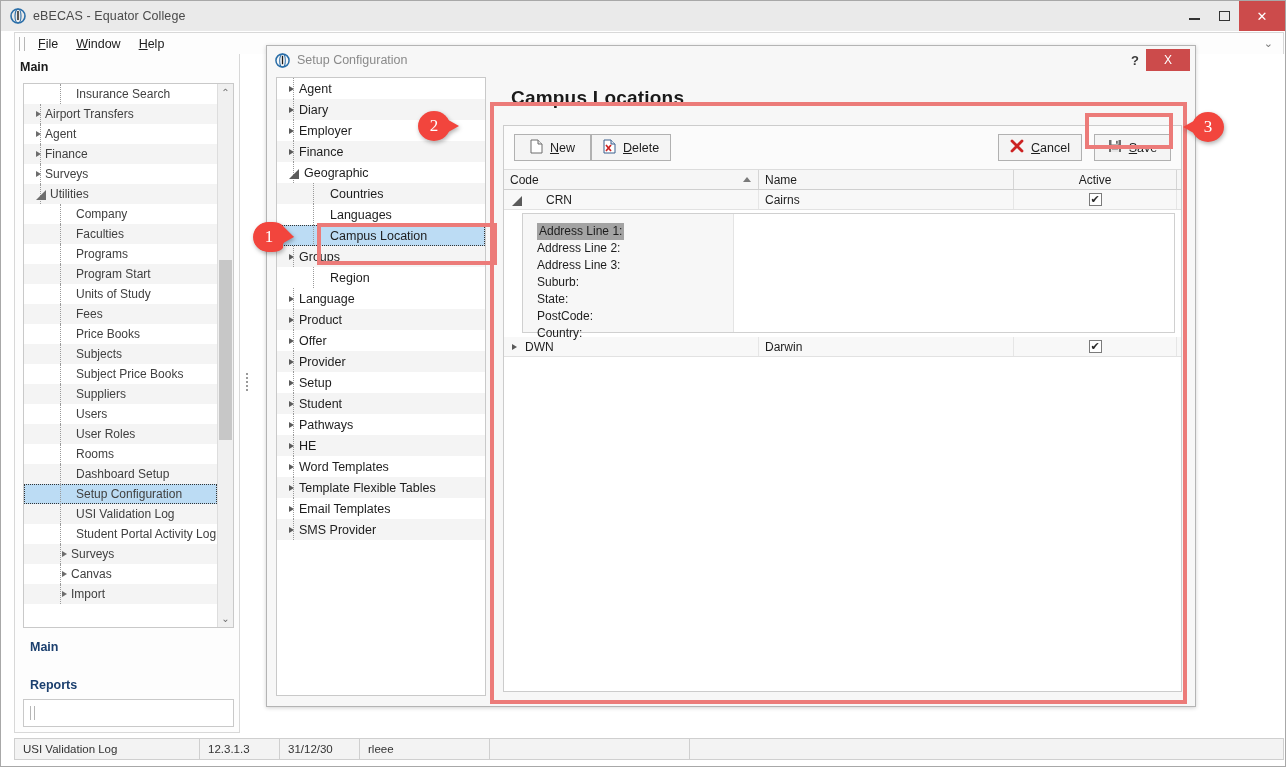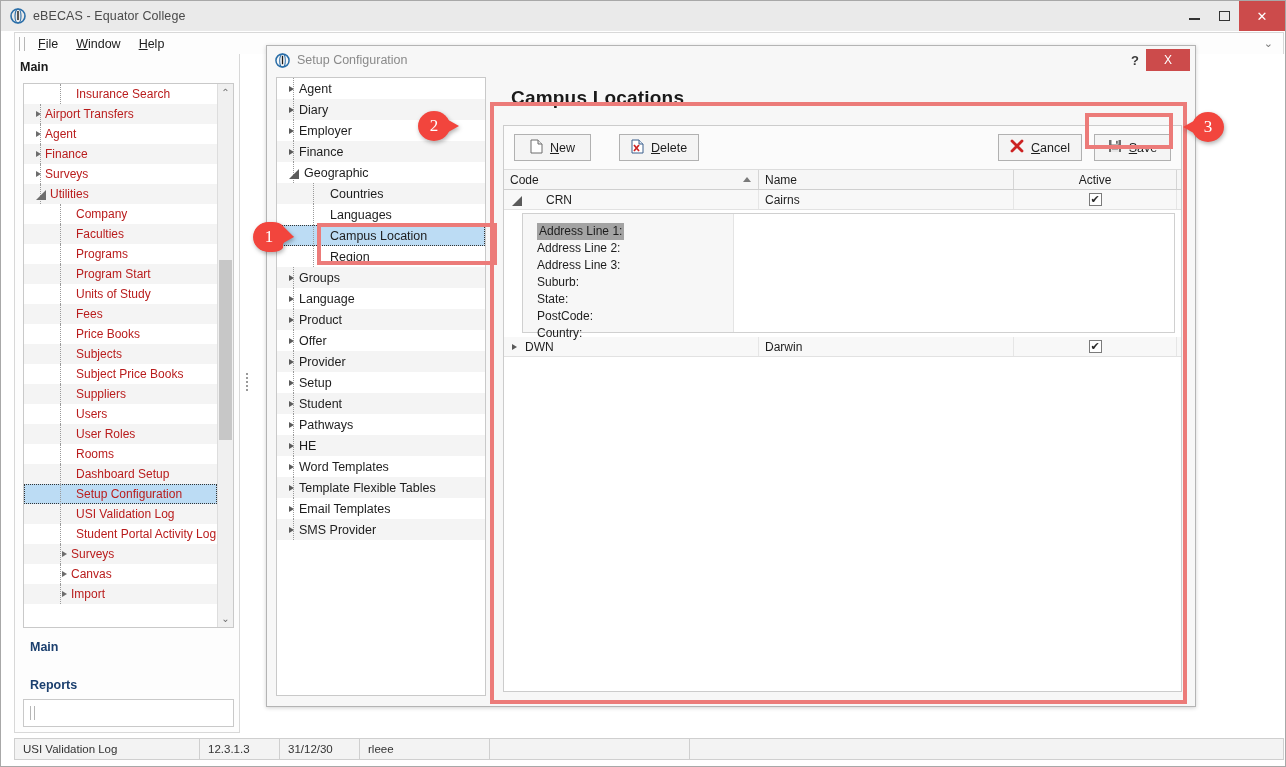--- a/index.html
+++ b/index.html
@@ -61,21 +61,21 @@
     font-weight:bold; font-size:12.5px; color:#1a1a1a;
     padding:6px 0 6px 5px;
   }
   #nav-list-wrap {
     position:absolute; left:8px; right:5px; top:29px; height:545px;
     border:1px solid #c9c9c9; background:#fff; overflow:hidden;
   }
   #nav-list { position:absolute; left:0; top:0; right:16px; bottom:0; }
   .nav-row {
     height:20px; display:flex; align-items:center;
-    font-size:12px; color:#b91c1c; white-space:nowrap;
+    font-size:12px; color:#404040; white-space:nowrap;
     position:relative;
   }
   .nav-row.alt { background:#f4f4f4; }
   .nav-row.sel { background:#bcdcf4; outline:1px dotted #333; outline-offset:-1px; }
   .nav-dots {
     position:absolute; top:0; bottom:0; width:1px;
     border-left:1px dotted #9a9a9a;
   }
   .nav-arrow {
     width:0;height:0;border-left:5px solid #6d6d6d;
@@ -175,21 +175,21 @@
   }
   #content-body {
     position:absolute; left:4px; right:4px; top:48px; bottom:4px;
     background:#fff; border:1px solid #cccccc;
   }
   #toolbar {
     height:44px; display:flex; align-items:center; padding:0 10px;
     background:#fbfbfb; border-bottom:1px solid #dcdcdc;
   }
   .tb-btn {
-    height:27px; min-width:77px; padding:0 11px; margin-right:28px;
+    height:27px; min-width:77px; padding:0 11px; margin-right:0;
     background:#f4f4f4; border:1px solid #b1b1b1;
     display:flex;align-items:center;justify-content:center;gap:7px;
     font-size:12.5px;color:#1d1d1d;
   }
   .tb-btn u { text-decoration:underline; }
   #tb-right { margin-left:auto; display:flex; align-items:center; }
   #tb-right .tb-btn { margin-right:0; margin-left:12px; }
 
   
   #grid { position:absolute; left:0; right:0; top:44px; bottom:0; background:#fff; }
@@ -522,31 +522,31 @@
           <span style="width: 38px; flex: 0 0 auto;"></span>
           <span style="width: 10px; flex: 0 0 auto;"></span>
           <span class="tree-label">Languages</span>
         </div>
         <div class="tree-row alt sel">
           <div class="tree-dots" style="left: 36px;"></div>
           <span style="width: 38px; flex: 0 0 auto;"></span>
           <span style="width: 10px; flex: 0 0 auto;"></span>
           <span class="tree-label">Campus Location</span>
         </div>
+        <div class="tree-row alt">
+          <div class="tree-dots" style="left: 16px;"></div>
+          <span style="width: 12px; flex: 0 0 auto;"></span>
+          <span class="tree-arrow"></span>
+          <span class="tree-label">Groups</span>
+        </div>
         <div class="tree-row">
           <div class="tree-dots" style="left: 36px;"></div>
           <span style="width: 38px; flex: 0 0 auto;"></span>
           <span style="width: 10px; flex: 0 0 auto;"></span>
           <span class="tree-label">Region</span>
-        </div>
-        <div class="tree-row alt">
-          <div class="tree-dots" style="left: 16px;"></div>
-          <span style="width: 12px; flex: 0 0 auto;"></span>
-          <span class="tree-arrow"></span>
-          <span class="tree-label">Groups</span>
         </div>
         <div class="tree-row">
           <div class="tree-dots" style="left: 16px;"></div>
           <span style="width: 12px; flex: 0 0 auto;"></span>
           <span class="tree-arrow"></span>
           <span class="tree-label">Language</span>
         </div>
         <div class="tree-row alt">
           <div class="tree-dots" style="left: 16px;"></div>
           <span style="width: 12px; flex: 0 0 auto;"></span>

